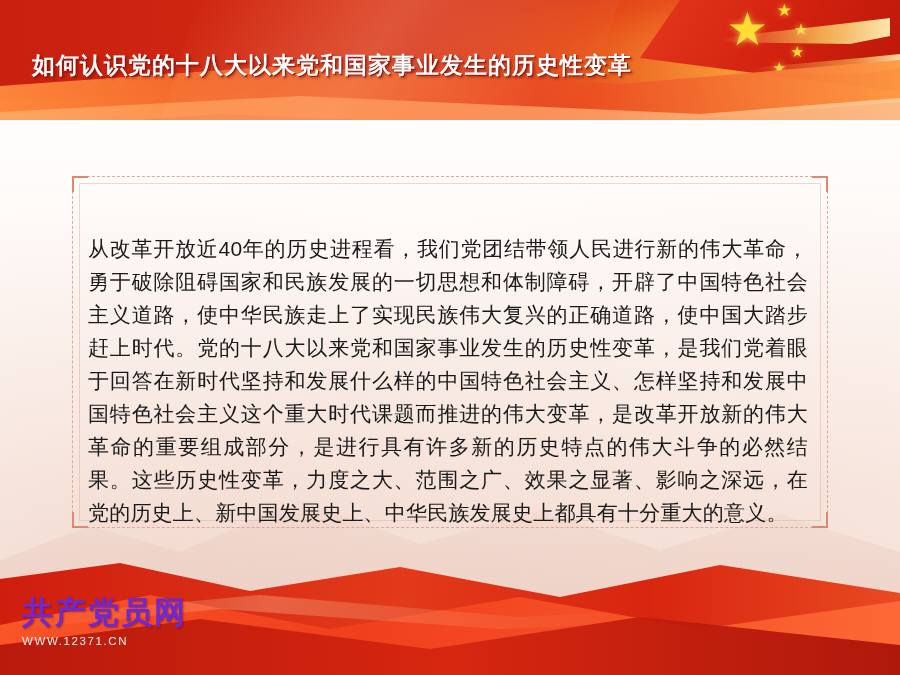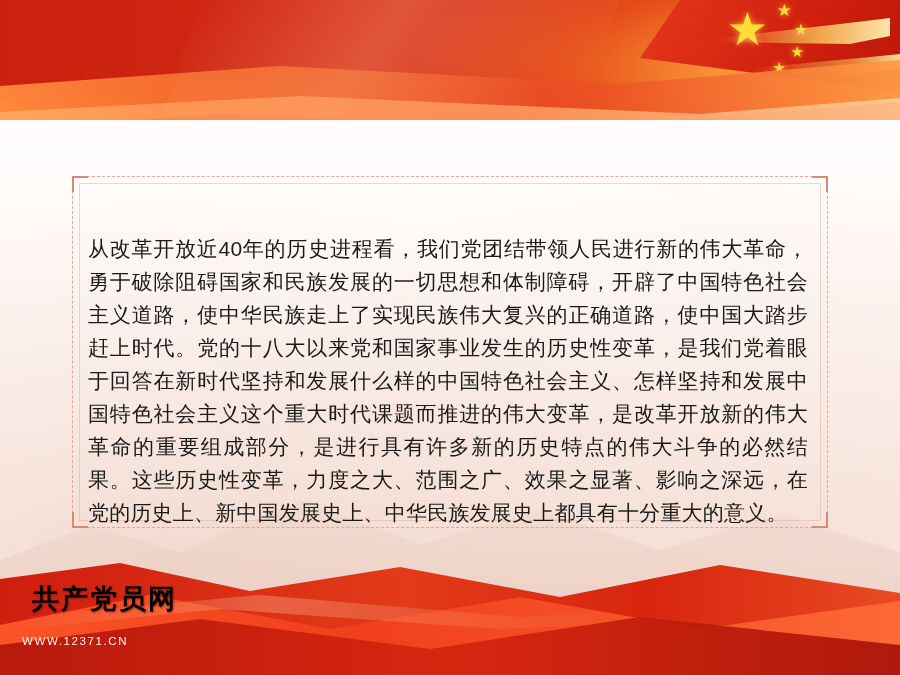--- a/index.html
+++ b/index.html
@@ -209,30 +209,29 @@
     clip-path: polygon(0 28px, 260px 4px, 520px 26px, 900px 6px, 900px 20px, 500px 38px, 220px 18px, 0 40px);
   }
 
   .logo {
     position: absolute;
     left: 22px;
     bottom: 28px;
     width: 170px;
   }
   .logo-mark {
-    font-size: 27px;
+    font-size: 31px;
     font-weight: bold;
-    color: #000000;
+    color: #6d28d9;
     letter-spacing: 2px;
     line-height: 1.05;
     text-shadow: 1px 1px 2px rgba(120,15,5,0.6);
-    margin-left: 10px;
   }
   .logo-url {
-    margin-top: 22px;
+    margin-top: 5px;
     font-size: 11.5px;
     color: #ffffff;
     letter-spacing: 1.6px;
     font-family: "Liberation Sans", sans-serif;
     opacity: 0.95;
   }
 </style>
 </head>
 <body>
 
@@ -246,20 +245,21 @@
     <span class="star big">★</span>
     <span class="star s1">★</span>
     <span class="star s2">★</span>
     <span class="star s3">★</span>
     <span class="star s4">★</span>
     <div class="comet"></div>
     <div class="comet2"></div>
     <div class="banner-sweep"></div>
     <div class="banner-sweep2"></div>
     <div class="banner-light"></div>
+    <div class="banner-title">如何认识党的十八大以来党和国家事业发生的历史性变革</div>
   </div>
 
   <div class="body-bg">
     <div class="mountain"></div>
   </div>
 
   <div class="frame">
     <div class="frame-inner"></div>
     <div class="corner tl"></div>
     <div class="corner tr"></div>

